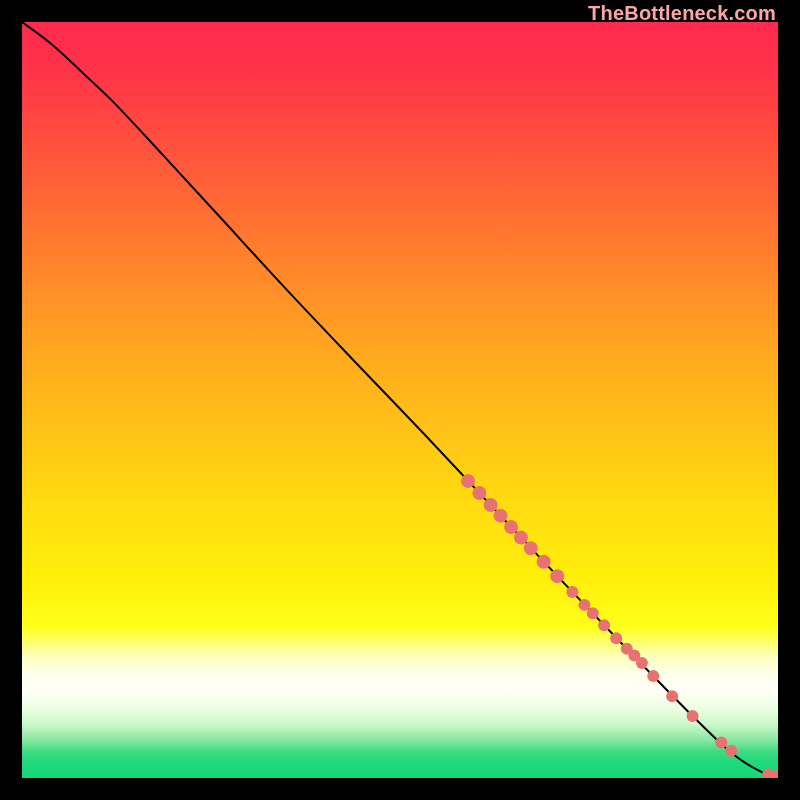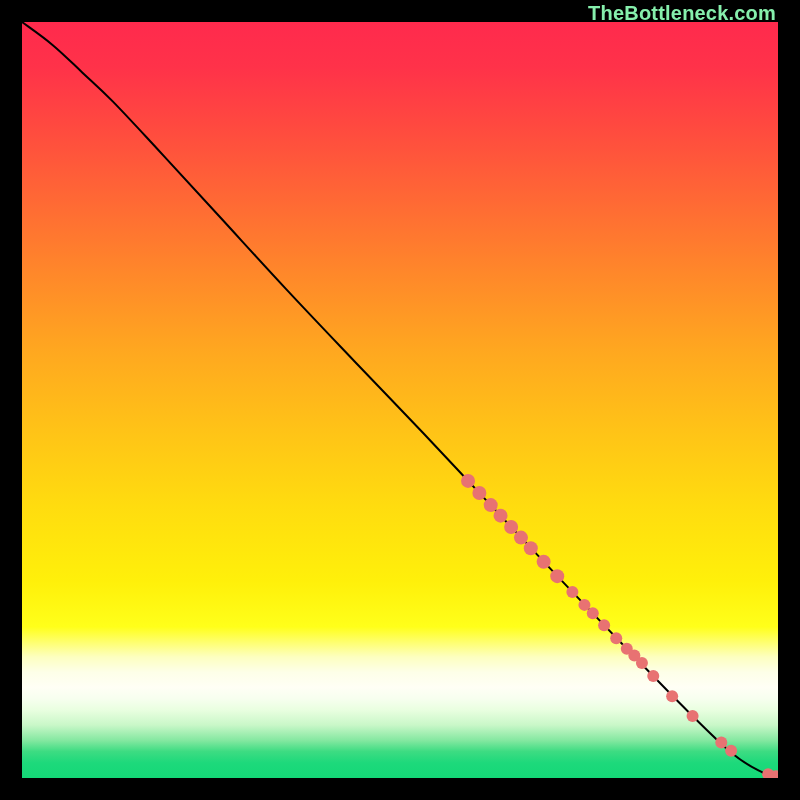--- a/index.html
+++ b/index.html
@@ -18,21 +18,21 @@
     height: 756px;
     background: #000;
   }
   .watermark {
     position: absolute;
     top: 2px;
     right: 24px;
     font-family: Arial, Helvetica, sans-serif;
     font-size: 20px;
     font-weight: 600;
-    color: #86efac;
+    color: #fca5a5;
     letter-spacing: 0.2px;
     z-index: 10;
   }
   svg {
     display: block;
   }
 </style>
 </head>
 <body>
 

